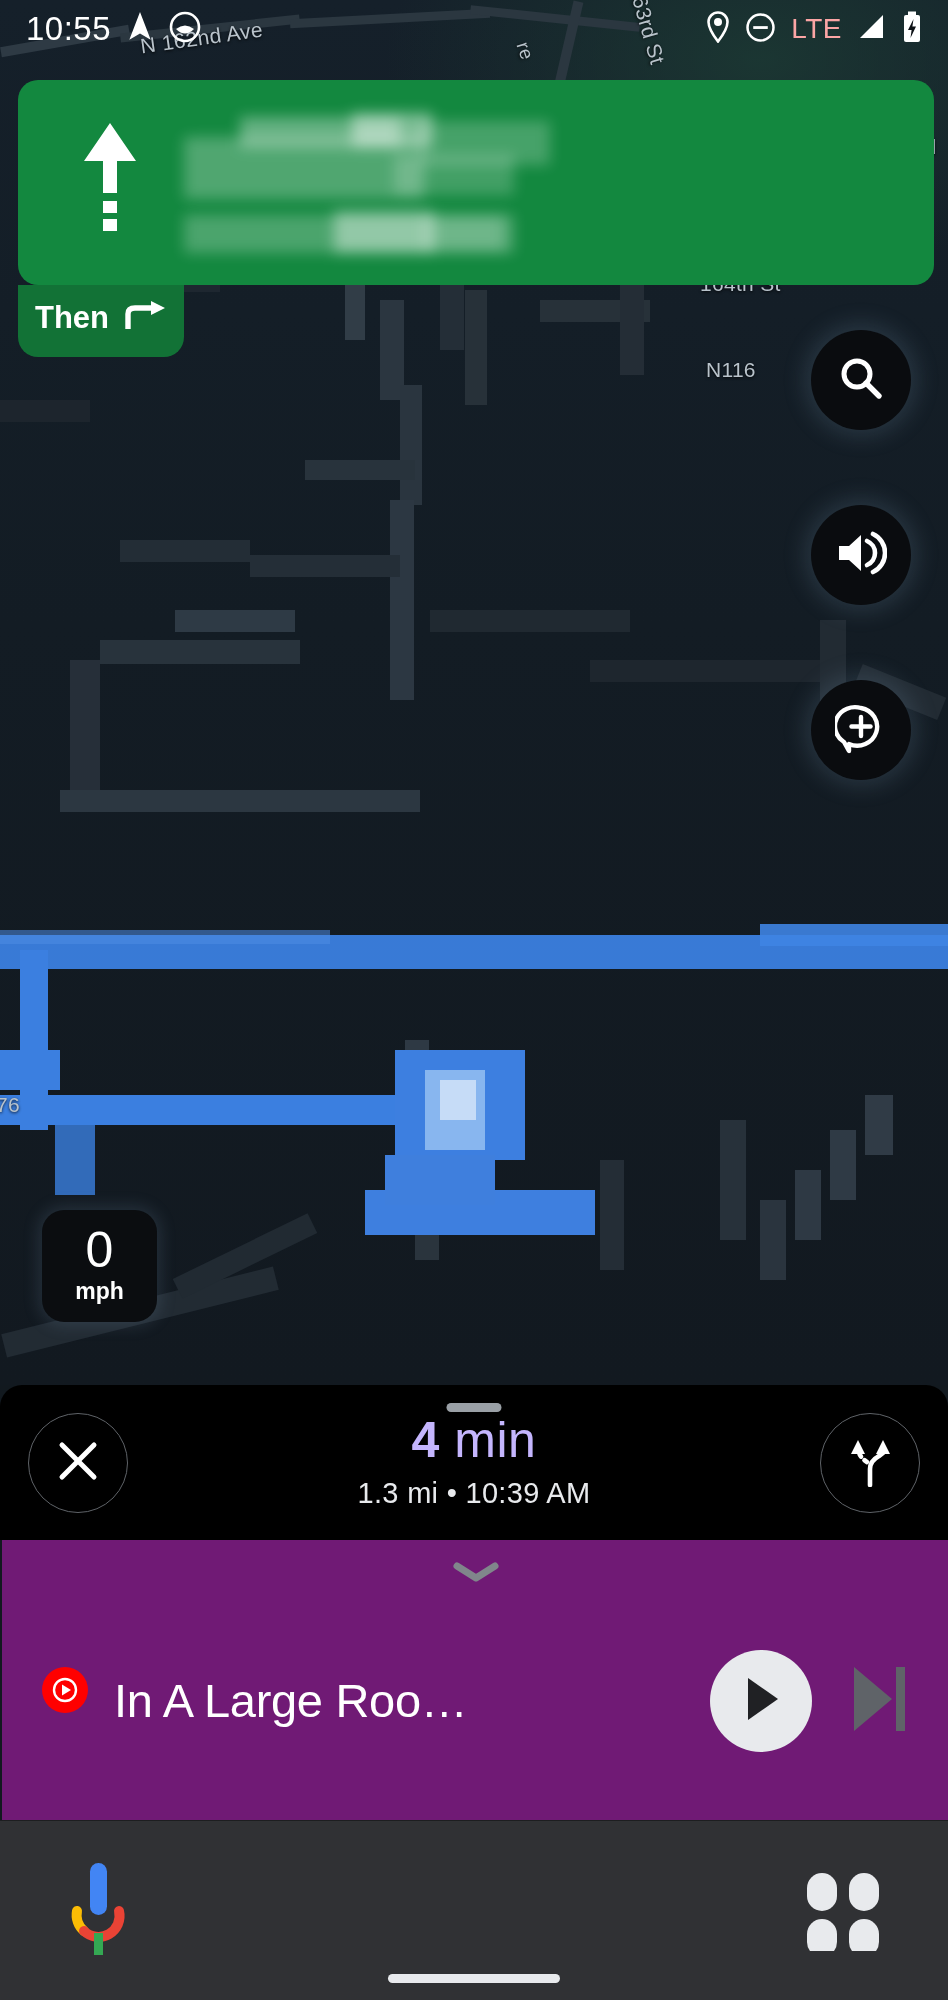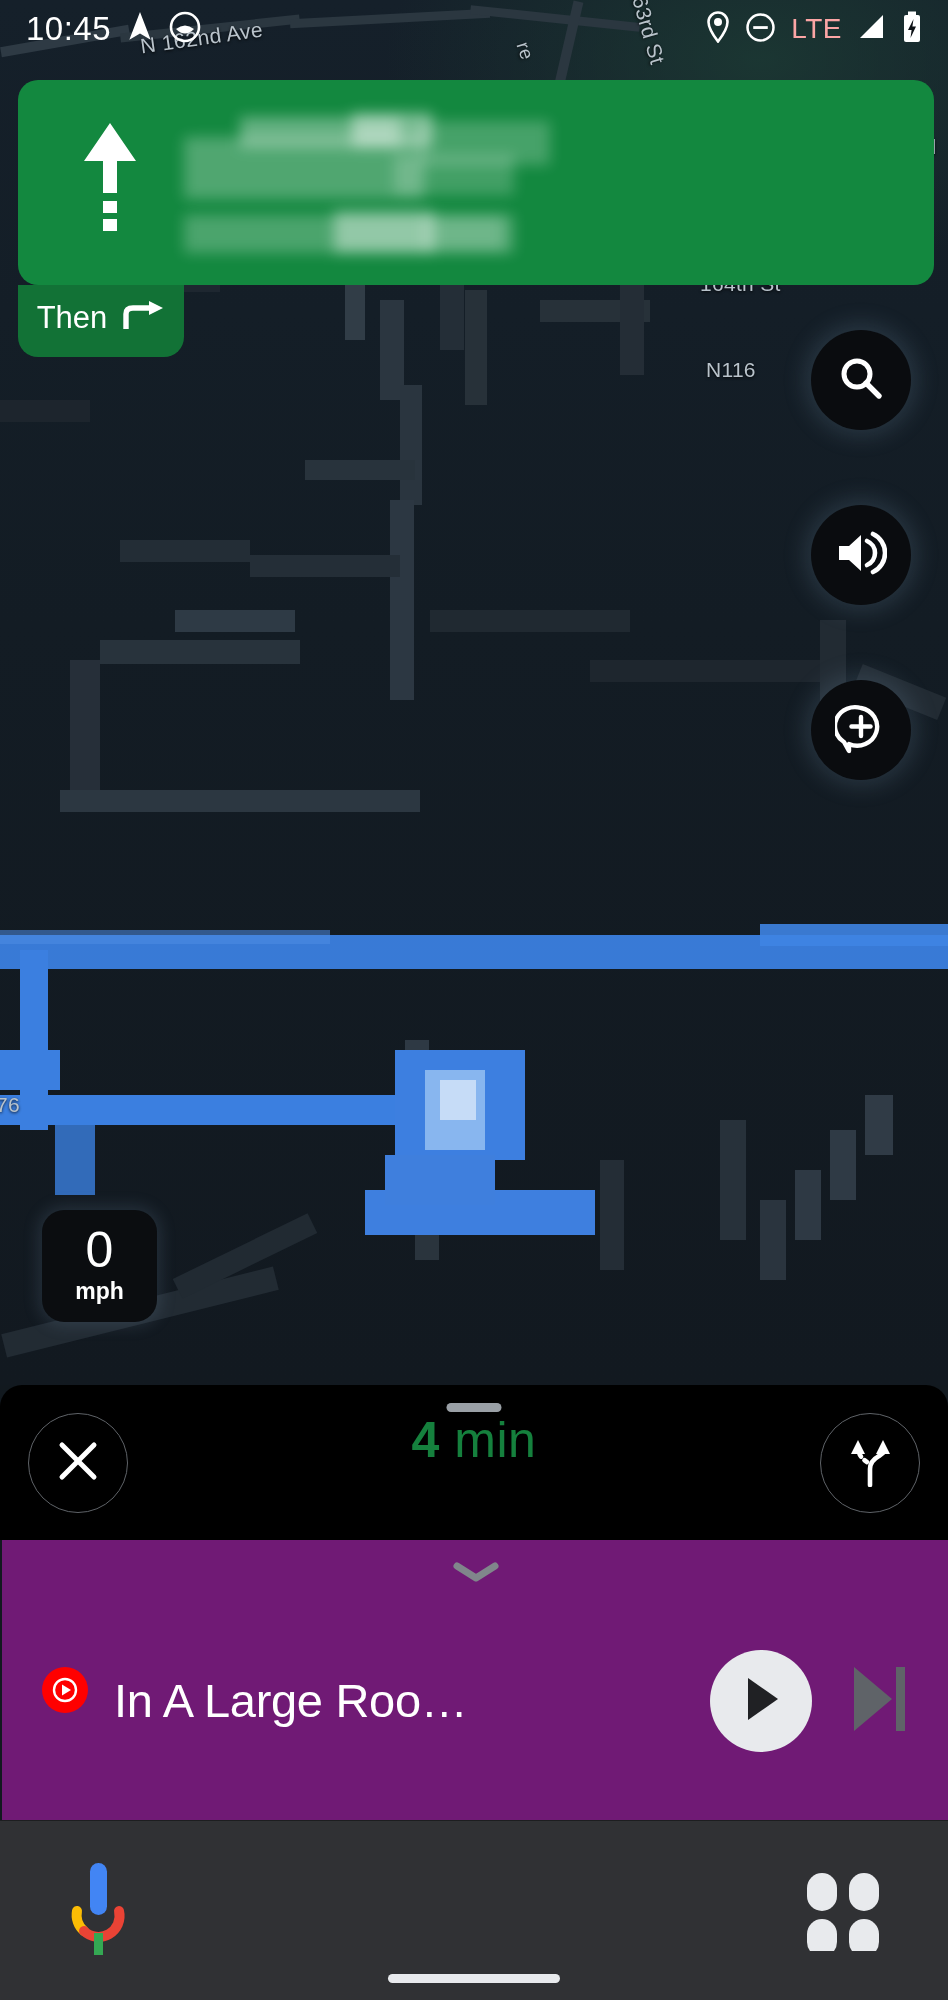--- a/index.html
+++ b/index.html
@@ -56,21 +56,21 @@
   
   .blur-row { position:relative; filter: blur(7px); }
   .blur-chunk { position:absolute; background:rgba(255,255,255,.26); }
 
   .then-tab {
     position:absolute; left:18px; top:285px; width:166px; height:72px;
     background:#127236; border-radius:0 0 20px 20px; z-index:29;
     display:flex; align-items:center; justify-content:center; gap:16px;
     padding-bottom:6px;
   }
-  .then-tab .then-label { color:#fff; font-size:31px; font-weight:400; }
+  .then-tab .then-label { color:#fff; font-size:31px; font-weight:700; }
 
   
   .fab {
     position:absolute; right:37px; width:100px; height:100px; border-radius:50%;
     background:#0a0c0f; display:flex; align-items:center; justify-content:center;
     z-index:25; box-shadow:0 0 22px 7px rgba(120,150,175,.20);
   }
   .fab-search { top:330px; }
   .fab-volume { top:505px; }
   .fab-report { top:680px; }
@@ -98,21 +98,21 @@
   .circle-btn {
     position:absolute; top:28px; width:100px; height:100px; border-radius:50%;
     border:1.5px solid #5f6368; display:flex; align-items:center; justify-content:center;
     background:transparent;
   }
   .btn-close { left:28px; }
   .btn-routes { right:28px; }
   .eta-block {
     position:absolute; left:0; right:0; top:26px; text-align:center;
   }
-  .eta-main { color:#15803d; font-size:50px; font-weight:400; letter-spacing:.5px; }
+  .eta-main { color:#c4b5fd; font-size:50px; font-weight:400; letter-spacing:.5px; }
   .eta-main .num { font-weight:700; }
   .eta-sub { color:#e8eaed; font-size:29px; margin-top:8px; letter-spacing:.3px; }
 
   
   .media {
     position:absolute; left:2px; top:1540px; width:948px; height:280px;
     background:#701a75; z-index:30;
   }
   .media-chev {
     position:absolute; left:50%; transform:translateX(-50%); top:22px;
@@ -223,21 +223,21 @@
     <div class="road-label" style="left:592px;top:2px;transform:rotate(74deg);">N 163rd St</div>
     <div class="road-label" style="left:516px;top:40px;transform:rotate(72deg);font-size:19px;">re</div>
     <div class="road-label" style="left:700px;top:272px;">164th St</div>
     <div class="road-label" style="left:706px;top:358px;">N116</div>
     <div class="road-label" style="left:925px;top:136px;font-size:20px;">d</div>
     <div class="road-label" style="left:-4px;top:1093px;">76</div>
   </div>
 
   <div class="statusbar">
     <div class="sb-left">
-      <span class="sb-clock">10:45</span>
+      <span class="sb-clock">10:55</span>
       <span>
         <svg width="26" height="32" viewBox="0 0 24 30">
             <path d="M12 1 L22 27 L12 21 L2 27 Z" fill="#fff"></path>
           </svg>
       </span>
       <span>
         <svg width="32" height="32" viewBox="0 0 32 32">
           <circle cx="16" cy="16" r="14" fill="none" stroke="#fff" stroke-width="2.6"></circle>
           <path d="M7 18 q9 -7 18 0 q-9 9 -18 0 z" fill="#fff"></path>
         </svg>
@@ -346,20 +346,21 @@
       <span>
         <svg width="46" height="46" viewBox="0 0 46 46">
           <line x1="7" y1="7" x2="39" y2="39" stroke="#fff" stroke-width="5" stroke-linecap="round"></line>
           <line x1="39" y1="7" x2="7" y2="39" stroke="#fff" stroke-width="5" stroke-linecap="round"></line>
         </svg>
       </span>
     </div>
 
     <div class="eta-block">
       <div class="eta-main"><span class="num">4</span><span> min</span></div>
+      <div class="eta-sub">1.3 mi  •  10:39 AM</div>
     </div>
 
     <div class="circle-btn btn-routes">
       <span>
         <svg width="50" height="52" viewBox="0 0 50 52">
           <path d="M25 50 L25 34 Q25 26 34 21 L38 18" fill="none" stroke="#fff" stroke-width="4.6" stroke-linecap="round"></path>
           <path d="M38 5 L45 19 L31 19 Z" fill="#fff"></path>
           <path d="M22 27 Q16 23 14 18" fill="none" stroke="#fff" stroke-width="4.6" stroke-linecap="round" stroke-dasharray="3 5"></path>
           <path d="M13 5 L20 19 L6 19 Z" fill="#fff"></path>
         </svg>

